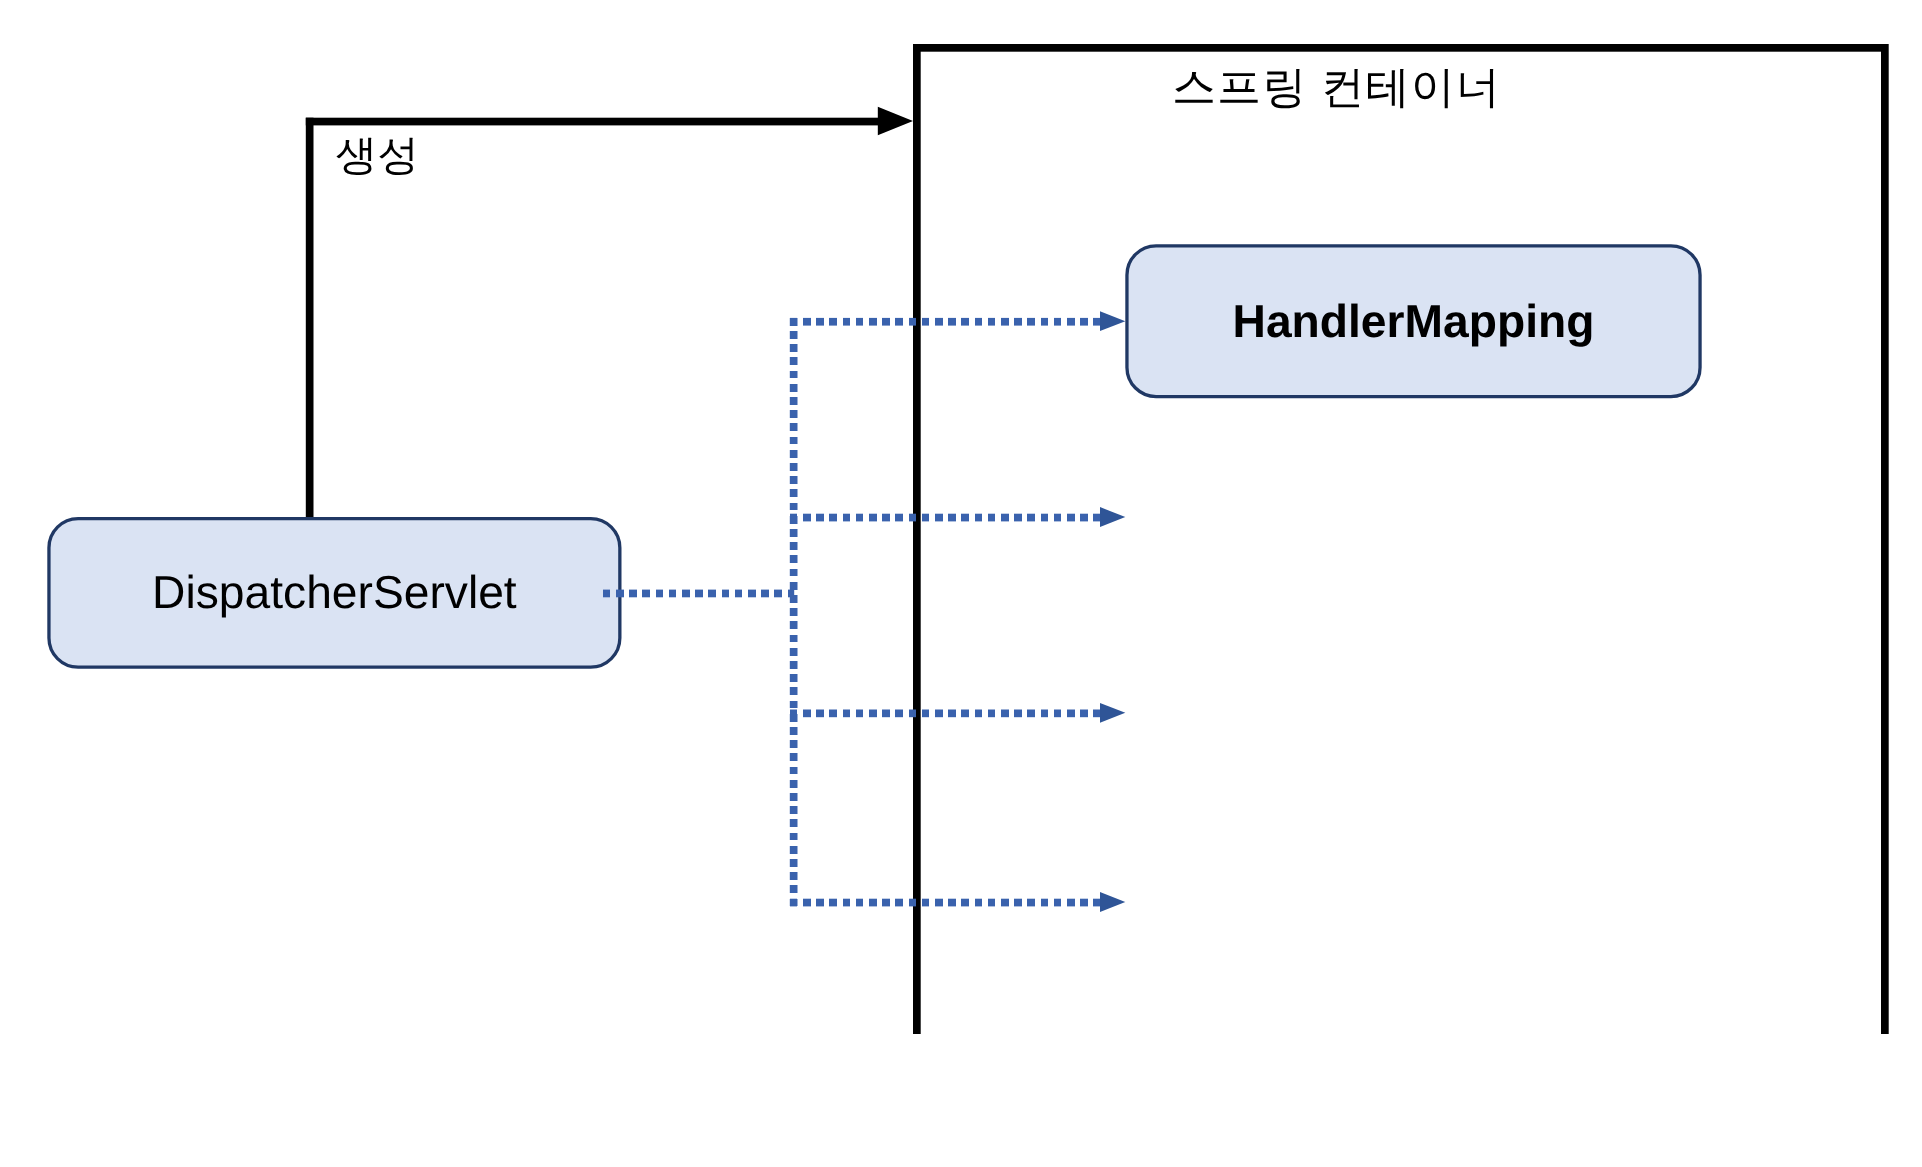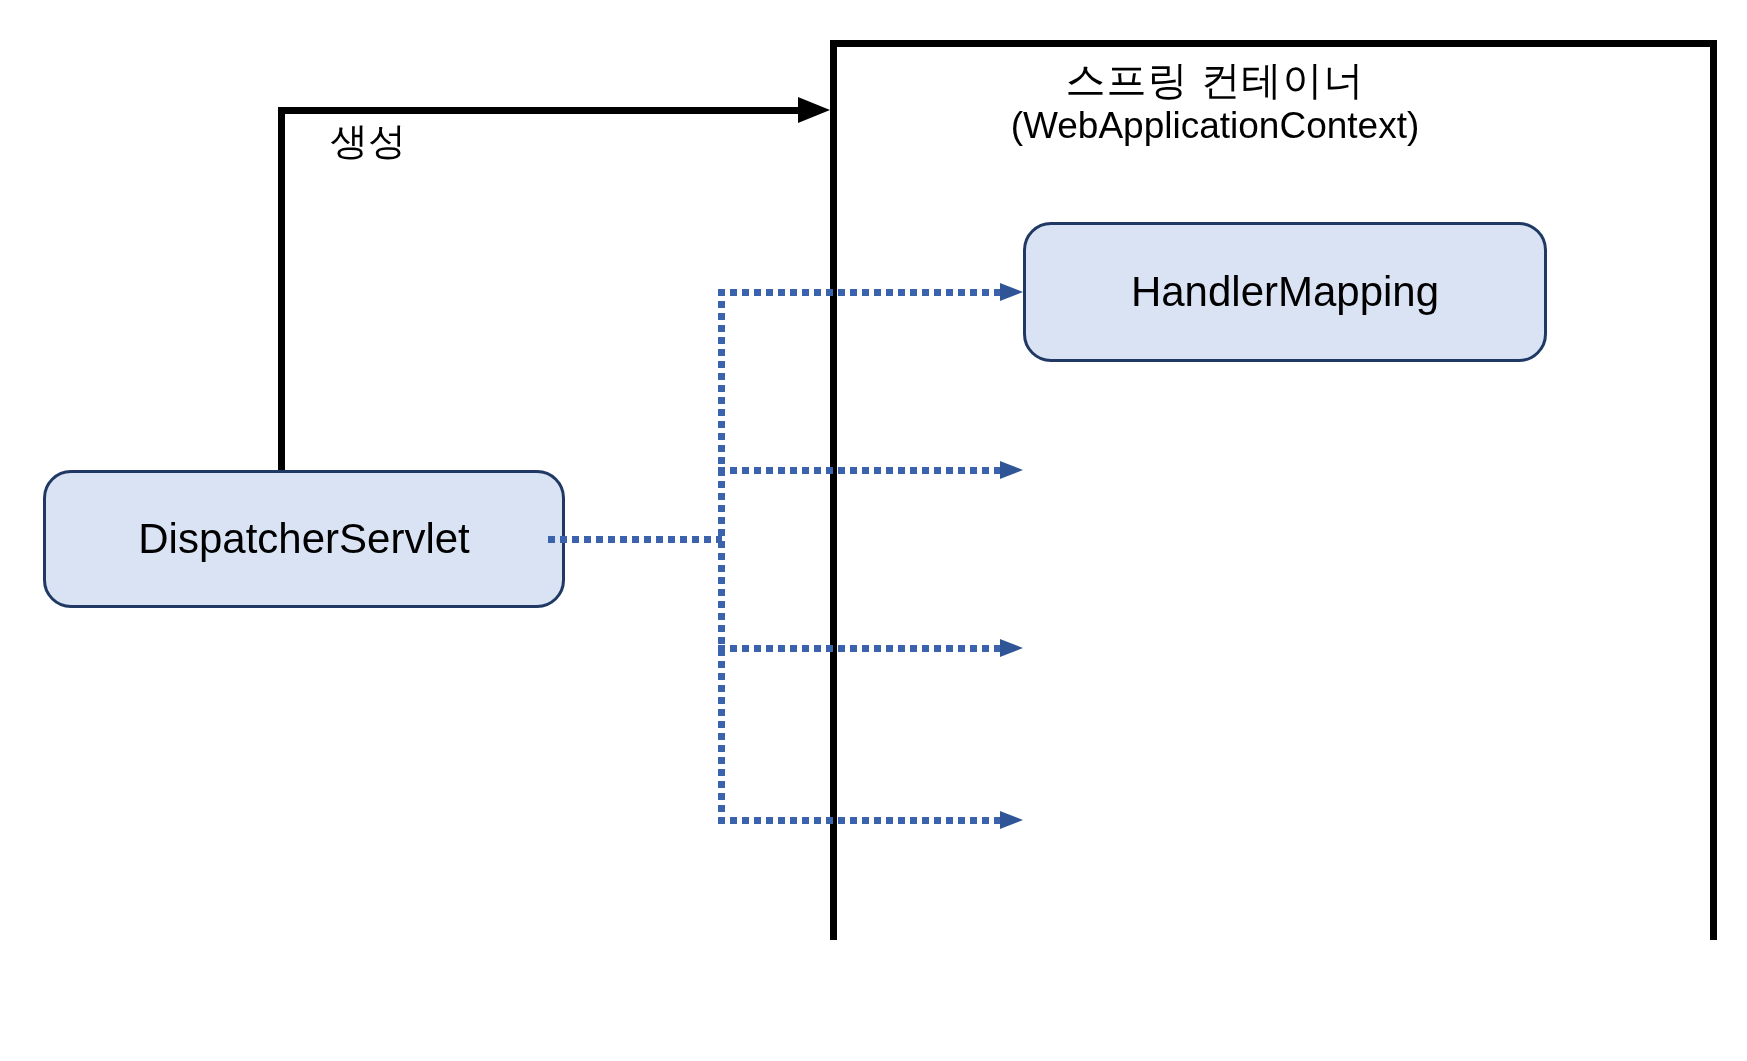--- a/index.html
+++ b/index.html
@@ -37,40 +37,39 @@
     background: var(--box-fill, #dae3f3);
     border: 3px solid var(--box-border, #203864);
     border-radius: 28px;
     display: flex;
     align-items: center;
     justify-content: center;
     font-size: 42px;
     box-sizing: border-box;
   }
   .bean { left: 1023px; width: 524px; height: 140px; }
-  .bean-0 { top: 222px; }
+  .bean-0 { top: 222px; font-weight: bold; }
   .bean-1 { top: 400px; }
   .bean-2 { top: 578px; }
   .bean-3 { top: 750px; }
   .dispatcher { left: 23px; top: 470px; width: 522px; height: 138px; margin-left: 20px; }
 
   
   .black-line-v { position: absolute; left: 278px; top: 107px; width: 7px; height: 363px; background: var(--solid, #000000); }
   .black-line-h { position: absolute; left: 278px; top: 107px; width: 522px; height: 7px; background: var(--solid, #000000); }
   .black-arrow {
     position: absolute; left: 798px; top: 97px;
     width: 0; height: 0;
     border-top: 13px solid transparent;
     border-bottom: 13px solid transparent;
     border-left: 32px solid var(--solid, #000000);
   }
   .edge-label {
     position: absolute; left: 305px; top: 116px;
     font-size: 38px;
-    margin-left: 25px;
   }
 
   
   .dot-h {
     position: absolute; height: 7px;
     background: repeating-linear-gradient(90deg,
       var(--dots, #3a62ad) 0 7px, transparent 7px 12px);
   }
   .dot-v {
     position: absolute; width: 7px;
@@ -97,21 +96,20 @@
   .dot-arrow-3 { top: 811px; }
 </style>
 </head>
 <body>
 
 <div class="stage" style="--bg: #ffffff; --box-fill: #dae3f3; --box-border: #203864; --dots: #3a62ad; --dot-arrow: #2f5597; --solid: #000000; --text: #000000;">
 
   <div class="spring-container"></div>
   <div class="container-title-block">
     <div class="container-title">스프링 컨테이너</div>
-    <div class="container-subtitle">(WebApplicationContext)</div>
   </div>
 
   <div class="black-line-v"></div>
   <div class="black-line-h"></div>
   <div class="black-arrow"></div>
   <div class="edge-label">생성</div>
 
   <div class="node dispatcher">
     <span>DispatcherServlet</span>
   </div>

